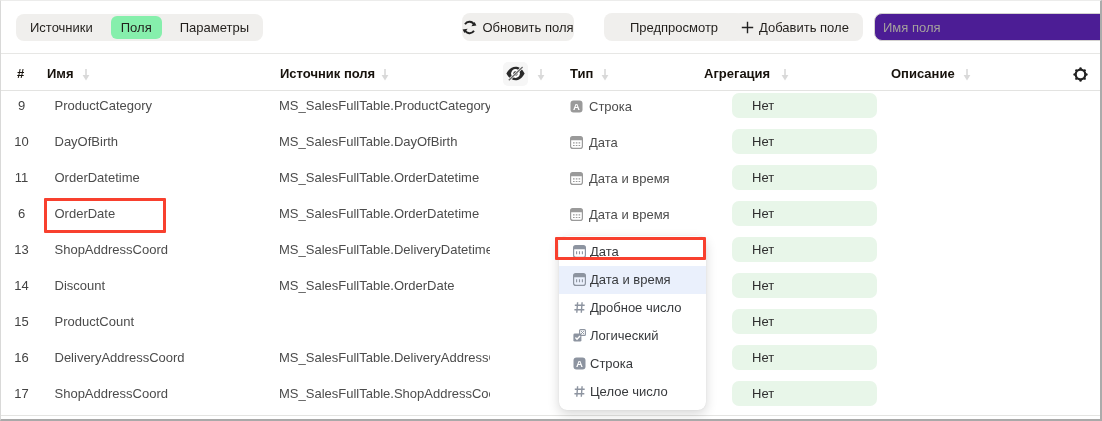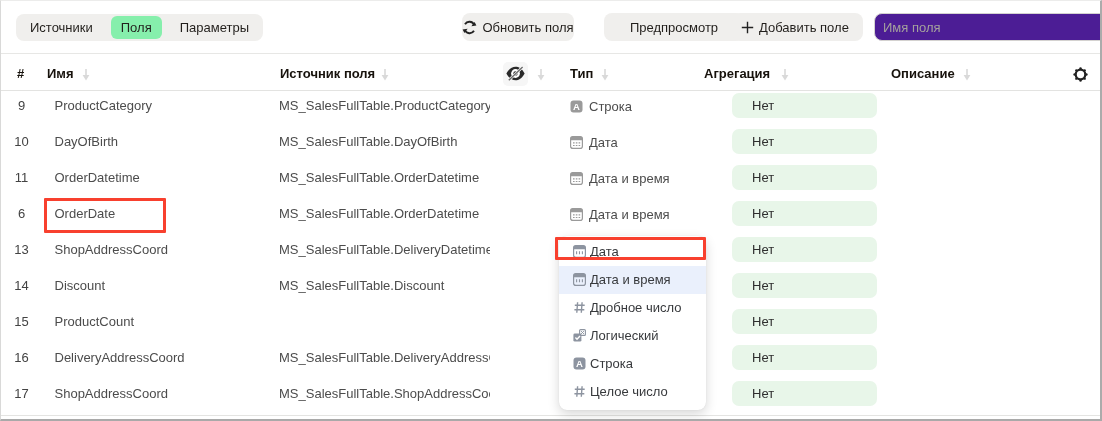--- a/index.html
+++ b/index.html
@@ -194,21 +194,21 @@
     </div>
     <div class="row" style="top:235px;">
       <div class="num">13</div>
       <div class="name">ShopAddressCoord</div>
       <div class="src">MS_SalesFullTable.DeliveryDatetime</div>
       <div class="pill">Нет</div>
     </div>
     <div class="row" style="top:271px;">
       <div class="num">14</div>
       <div class="name">Discount</div>
-      <div class="src">MS_SalesFullTable.Discount</div>
+      <div class="src">MS_SalesFullTable.OrderDate</div>
       <div class="pill">Нет</div>
     </div>
     <div class="row" style="top:307px;">
       <div class="num">15</div>
       <div class="name">ProductCount</div>
       <div class="pill">Нет</div>
     </div>
     <div class="row" style="top:343px;">
       <div class="num">16</div>
       <div class="name">DeliveryAddressCoord</div>

